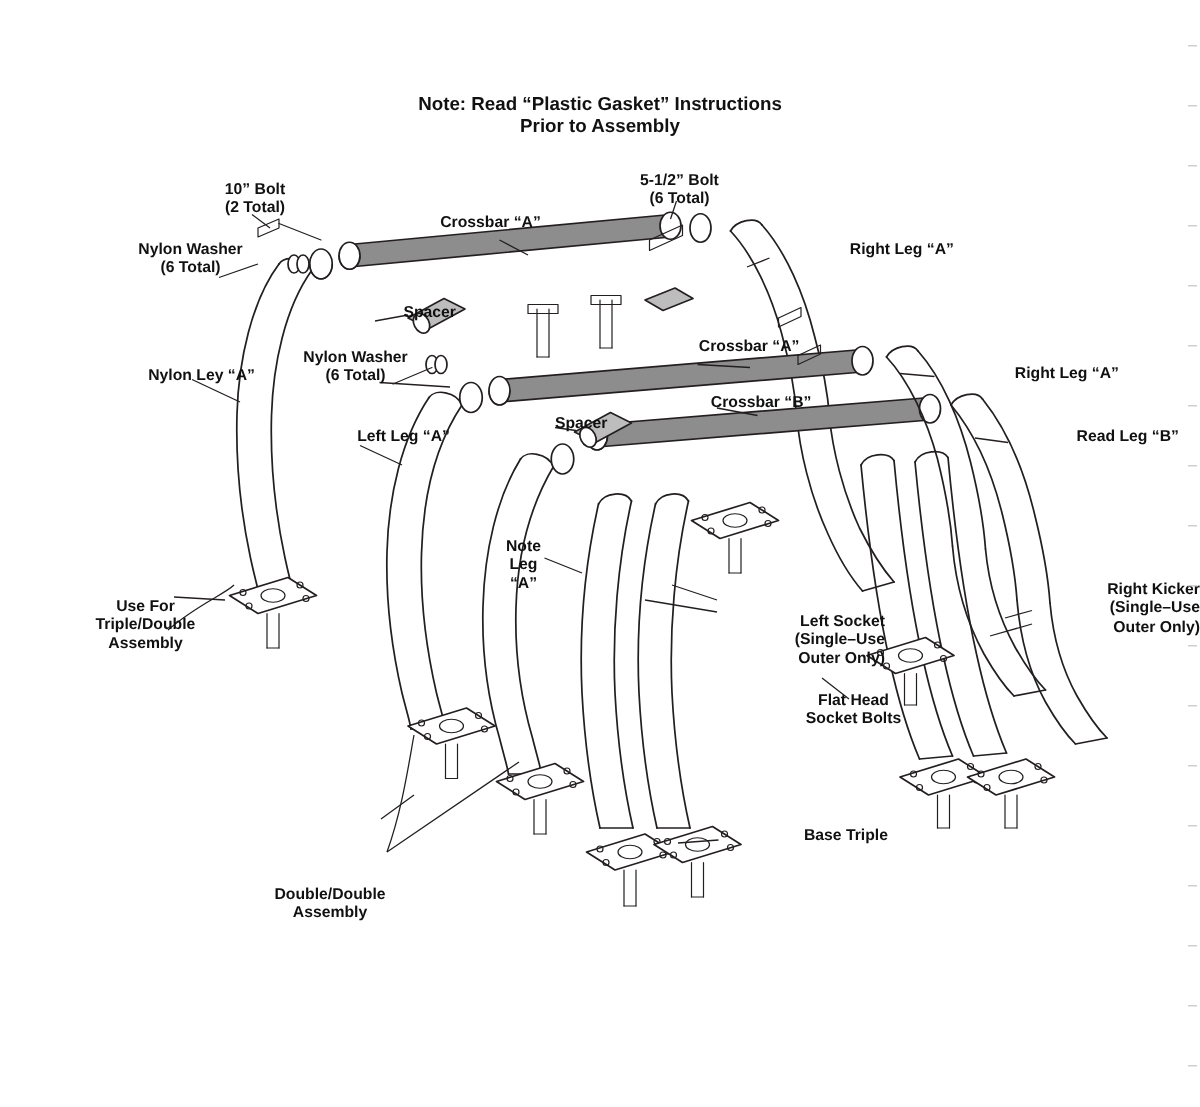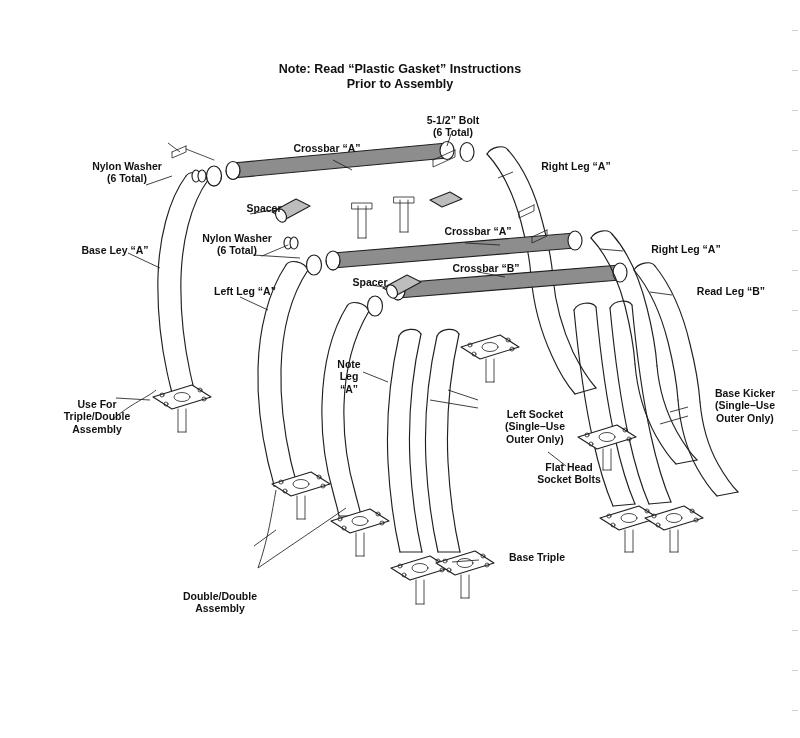--- a/index.html
+++ b/index.html
@@ -1,20 +1,20 @@
 <!DOCTYPE html>
 <html><head>
 <meta charset="utf-8">
 <style>
   html,body{margin:0;padding:0;background:#ffffff;}
   body{width:800px;height:738px;overflow:hidden;font-family:"Liberation Sans",sans-serif;}
   #stage{position:relative;width:800px;height:738px;background:#ffffff;}
   .lbl{position:absolute;font-weight:bold;color:#111111;line-height:1.18;white-space:pre;}
   .c{text-align:center;}
-  .l{text-align:center;}
+  .l{text-align:right;}
   .note{font-size:12.5px;}
   .t{font-size:10.5px;}
   svg{position:absolute;left:0;top:0;}
   .ln{fill:none;stroke:#231f20;stroke-width:1.15;stroke-linecap:round;stroke-linejoin:round;}
   .ln-thin{fill:none;stroke:#231f20;stroke-width:0.8;stroke-linecap:round;stroke-linejoin:round;}
   .lead{fill:none;stroke:#231f20;stroke-width:0.85;}
   .fillw{fill:#ffffff;stroke:#231f20;stroke-width:1.15;stroke-linejoin:round;}
   .fillg{fill:#8d8d8d;stroke:#231f20;stroke-width:1.15;stroke-linejoin:round;}
   .fillgl{fill:#bdbdbd;stroke:#231f20;stroke-width:1.1;stroke-linejoin:round;}
   .edge{position:absolute;right:0;top:0;width:10px;height:738px;}
@@ -285,46 +285,48 @@
 
     <g>
       <path class="fillgl" d="M430,200 L450,192 L462,199 L442,207 Z"></path>
     </g>
 
   </svg>
 
   <div class="lbl note c" style="left:250px;top:62px;width:300px;">Note: Read “Plastic Gasket” Instructions
 Prior to Assembly</div>
 
+  <div class="lbl t c" style="left:115px;top:120px;width:110px;">10” Bolt
+(2 Total)</div>
   <div class="lbl t c" style="left:398px;top:114px;width:110px;">5-1/2” Bolt
 (6 Total)</div>
   <div class="lbl t c" style="left:72px;top:160px;width:110px;">Nylon Washer
 (6 Total)</div>
   <div class="lbl t c" style="left:272px;top:142px;width:110px;">Crossbar “A”</div>
   <div class="lbl t l" style="left:516px;top:160px;width:120px;">Right Leg “A”</div>
   <div class="lbl t l" style="left:224px;top:202px;width:80px;">Spacer</div>
-  <div class="lbl t l" style="left:60px;top:244px;width:110px;">Base Ley “A”</div>
+  <div class="lbl t l" style="left:60px;top:244px;width:110px;">Nylon Ley “A”</div>
   <div class="lbl t c" style="left:182px;top:232px;width:110px;">Nylon Washer
 (6 Total)</div>
   <div class="lbl t l" style="left:423px;top:225px;width:110px;">Crossbar “A”</div>
   <div class="lbl t l" style="left:626px;top:243px;width:120px;">Right Leg “A”</div>
   <div class="lbl t l" style="left:190px;top:285px;width:110px;">Left Leg “A”</div>
   <div class="lbl t l" style="left:335px;top:276px;width:70px;">Spacer</div>
   <div class="lbl t l" style="left:431px;top:262px;width:110px;">Crossbar “B”</div>
   <div class="lbl t l" style="left:676px;top:285px;width:110px;">Read Leg “B”</div>
   <div class="lbl t c" style="left:325px;top:358px;width:48px;">Note
 Leg
 “A”</div>
   <div class="lbl t c" style="left:42px;top:398px;width:110px;">Use For
 Triple/Double
 Assembly</div>
   <div class="lbl t l" style="left:480px;top:408px;width:110px;">Left Socket
 (Single–Use
 Outer Only)</div>
-  <div class="lbl t l" style="left:690px;top:387px;width:110px;">Base Kicker
+  <div class="lbl t l" style="left:690px;top:387px;width:110px;">Right Kicker
 (Single–Use
 Outer Only)</div>
   <div class="lbl t c" style="left:524px;top:461px;width:90px;">Flat Head
 Socket Bolts</div>
   <div class="lbl t c" style="left:160px;top:546px;width:120px;margin-top:44px;">Double/Double
 Assembly</div>
   <div class="lbl t l" style="left:482px;top:551px;width:110px;">Base Triple</div>
 
   <div class="edge">
     <i style="top:30px"></i>

